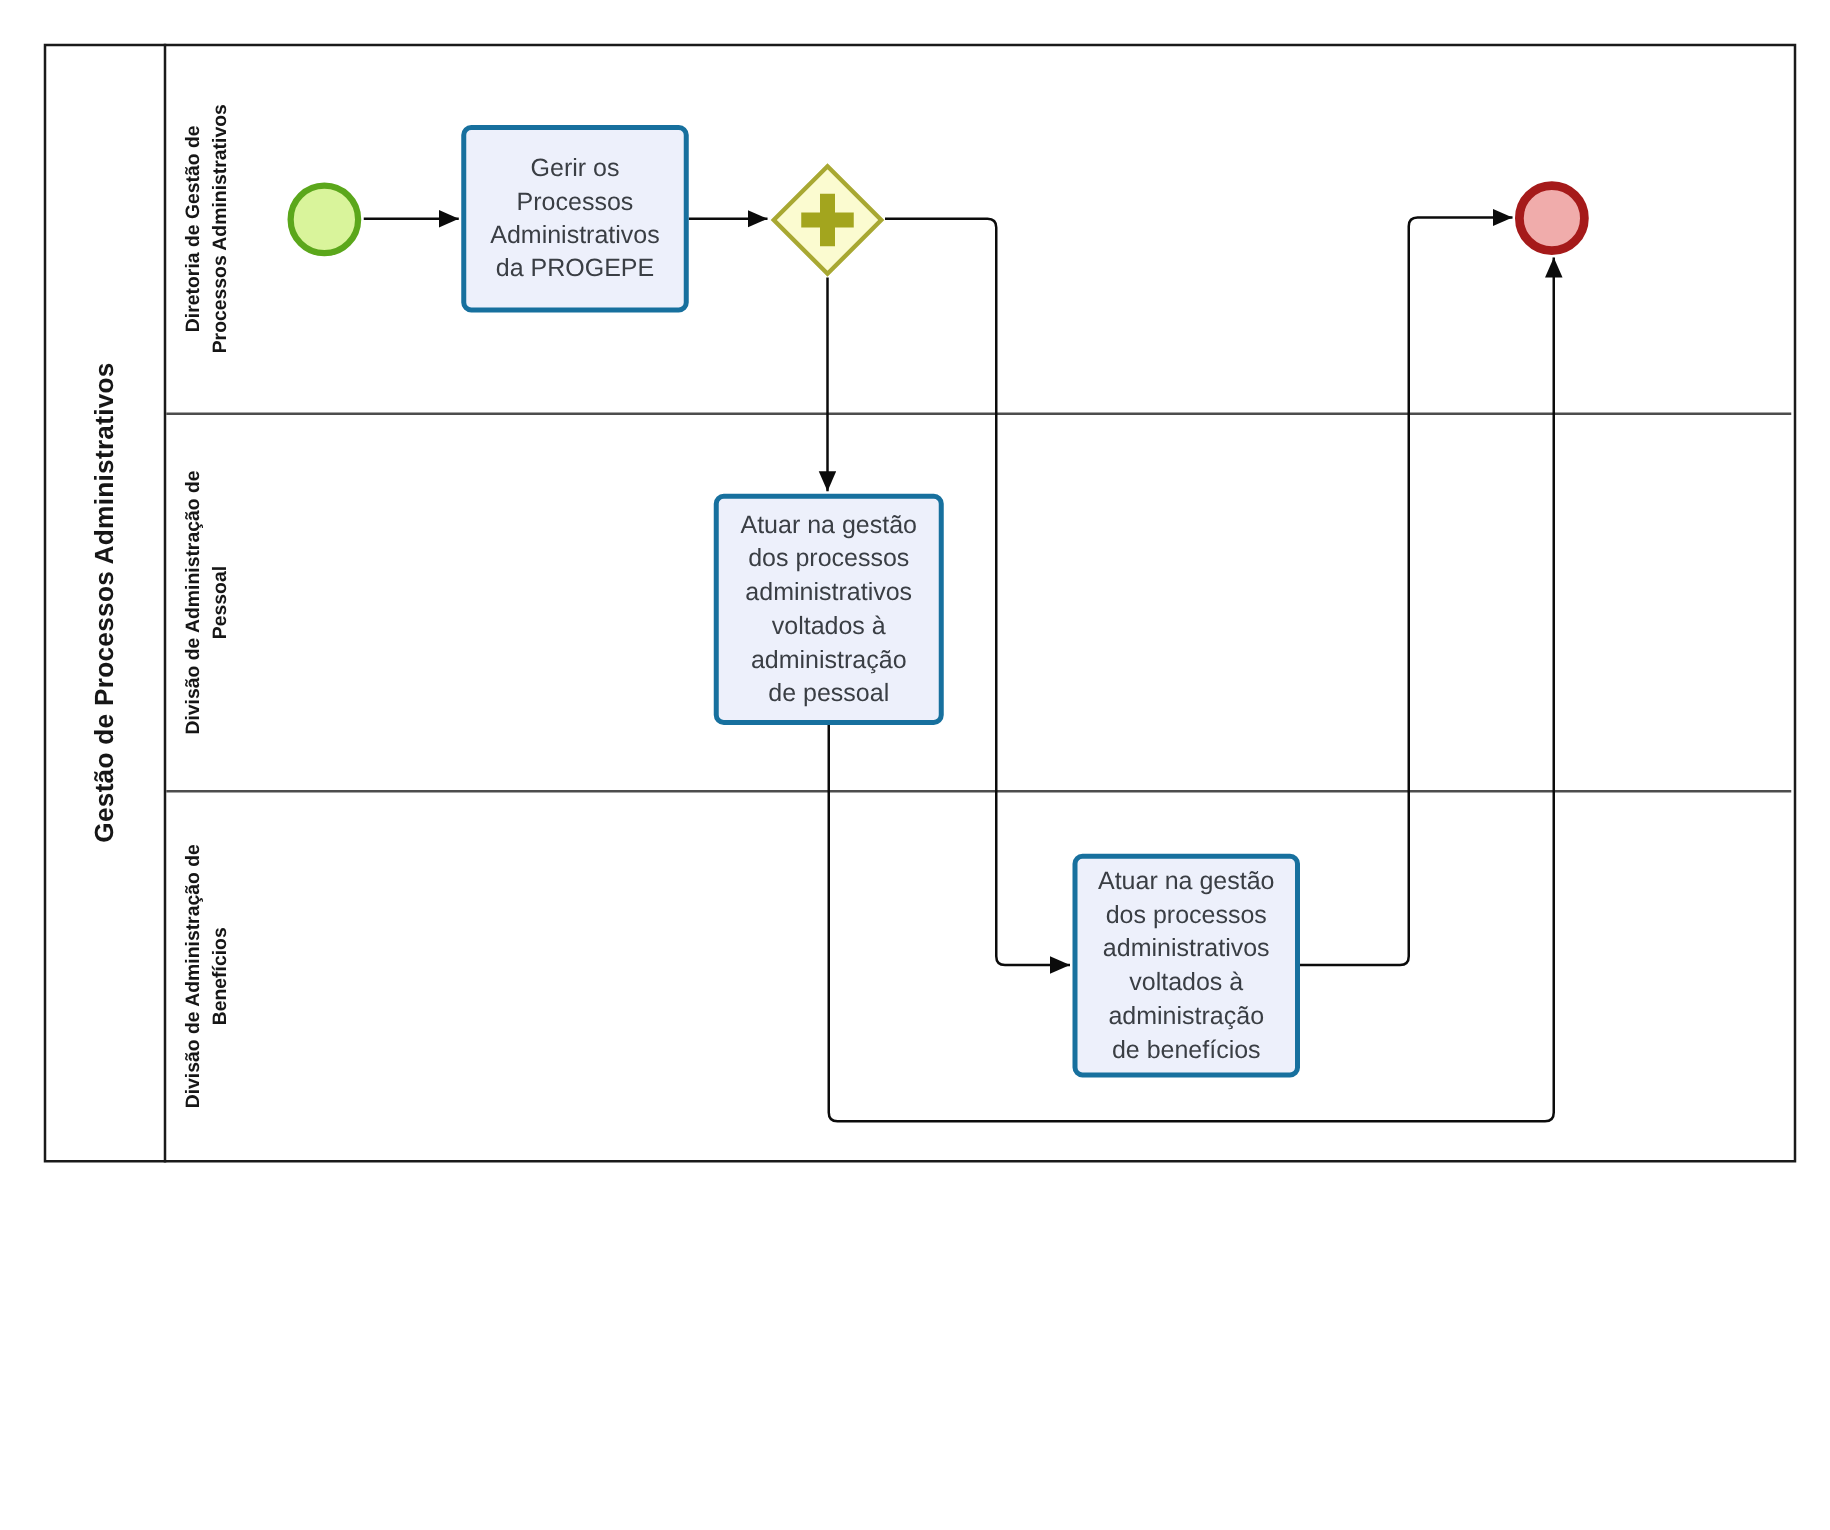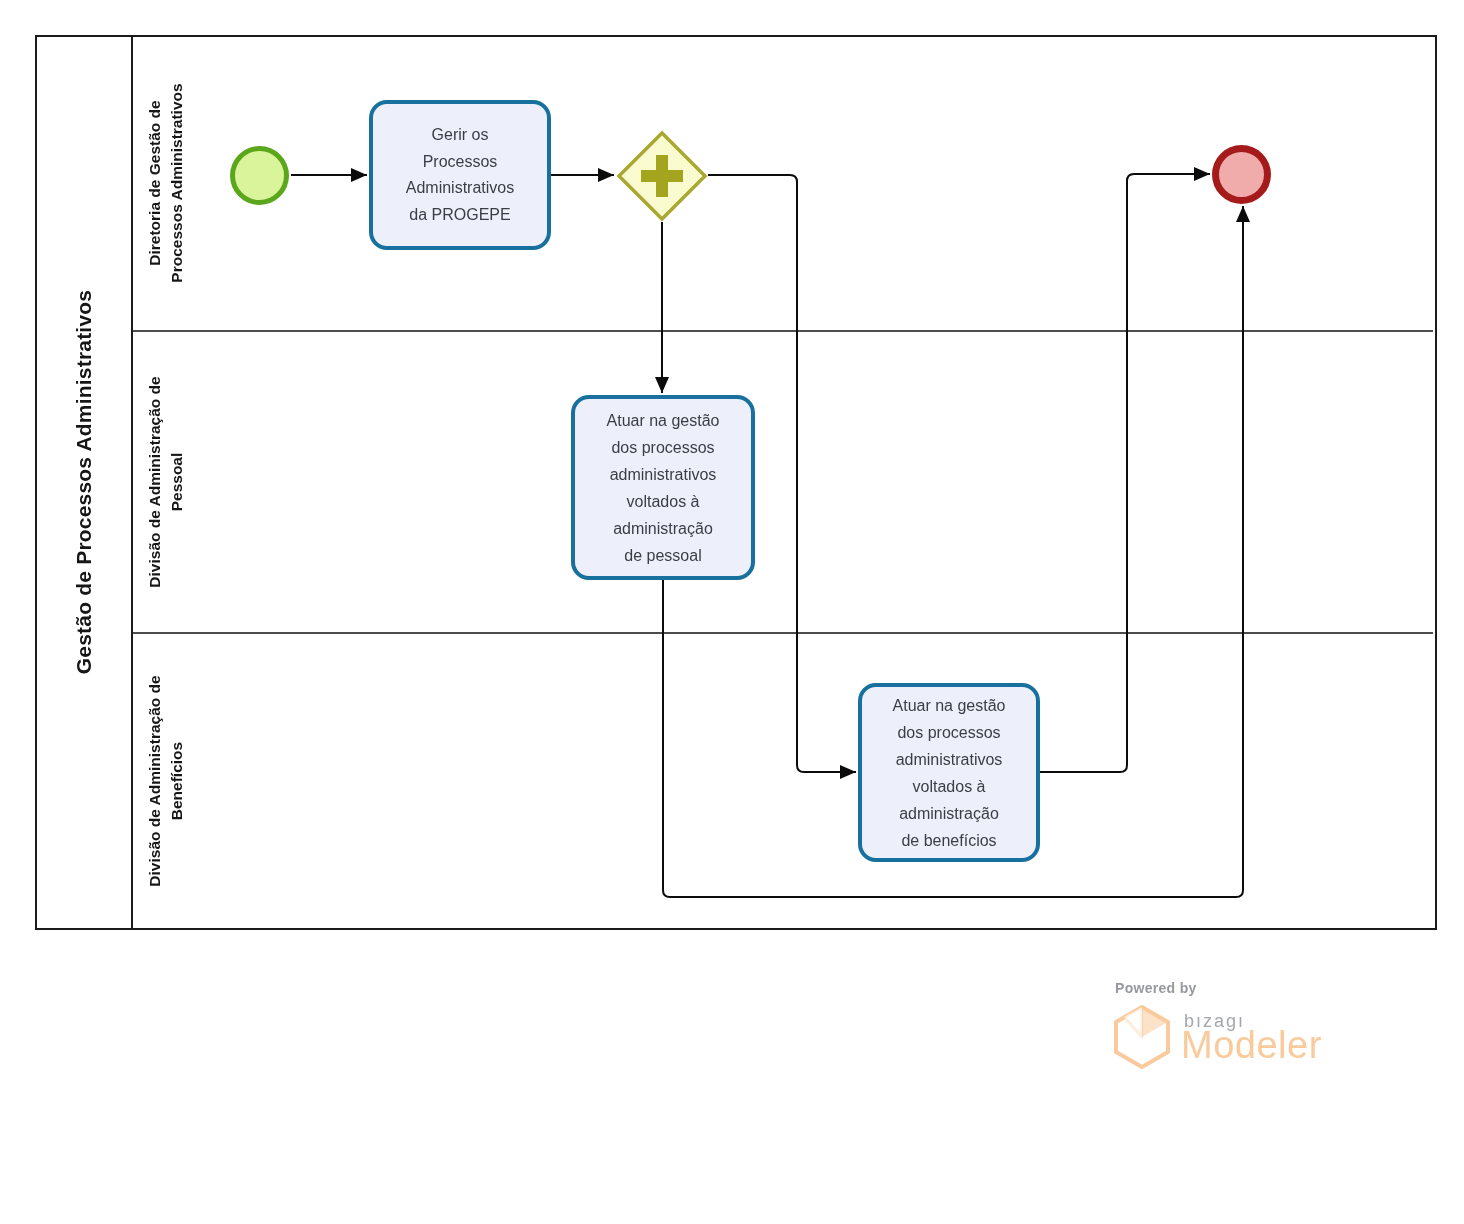--- a/index.html
+++ b/index.html
@@ -18,22 +18,22 @@
     text-align:center;transform:rotate(-90deg);color:#161616;font-weight:bold;
     white-space:pre-line;}
   .pool-title{left:-358px;top:443px;width:884px;height:78px;font-size:21px;letter-spacing:.2px;}
   .lane-title{font-size:15.5px;line-height:22px;}
   #lane-title-1{left:24px;top:152px;width:284px;height:62px;}
   #lane-title-2{left:18px;top:451px;width:296px;height:62px;}
   #lane-title-3{left:21px;top:750px;width:290px;height:62px;}
 
   
   .task{position:absolute;box-sizing:border-box;border:4px solid var(--task-stroke);
-    background:var(--task-fill);border-radius:18px;display:flex;align-items:center;
-    justify-content:center;text-align:center;color:var(--task-text);font-size:16px;
+    background:var(--task-fill);border-radius:8px;display:flex;align-items:center;
+    justify-content:center;text-align:center;color:var(--task-text);font-size:20px;
     line-height:26.5px;white-space:pre-line;}
   #task-gerir{left:369px;top:100px;width:182px;height:150px;}
   #task-pessoal{left:571px;top:395px;width:184px;height:185px;line-height:27px;}
   #task-beneficios{left:858px;top:683px;width:182px;height:179px;line-height:27px;}
 
   .event{position:absolute;box-sizing:border-box;border-radius:50%;}
   #start-event{left:230px;top:146px;width:59px;height:59px;
     border:5px solid var(--start-stroke);background:var(--start-fill);}
   #end-event{left:1212px;top:145px;width:59px;height:59px;
     border:7px solid var(--end-stroke);background:var(--end-fill);}
@@ -106,27 +106,14 @@
 
   <div class="task" id="task-beneficios">Atuar na gestão
 dos processos
 administrativos
 voltados à
 administração
 de benefícios</div>
 
   <div class="event" id="end-event"></div>
 
-  <div class="footer">
-    <div class="powered-by">Powered by</div>
-    <div class="brand-hex">
-      <svg width="60" height="66" viewBox="0 0 60 66">
-        <polygon points="30,3 56,18 56,48 30,63 4,48 4,18" style="fill:none;stroke:var(--brand-peach);stroke-width:4;stroke-linejoin:round"></polygon>
-        <polygon points="30,3 56,18 30,33" style="fill:var(--brand-peach);opacity:0.55"></polygon>
-        <polygon points="30,3 12,13 30,33" style="fill:#ffffff"></polygon>
-        <polygon points="30,3 12,13 30,33" style="fill:none;stroke:var(--brand-peach);stroke-width:3;stroke-linejoin:round;opacity:0.35"></polygon>
-      </svg>
-    </div>
-    <div class="brand-bizagi">bızagı</div>
-    <div class="brand-modeler">Modeler</div>
-  </div>
 
 </div>
 
 </body></html>

